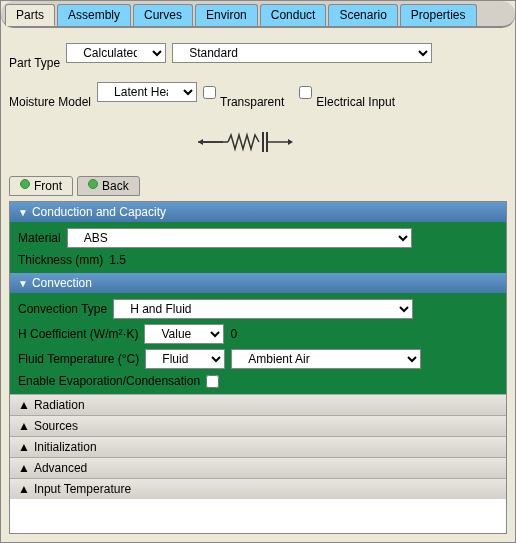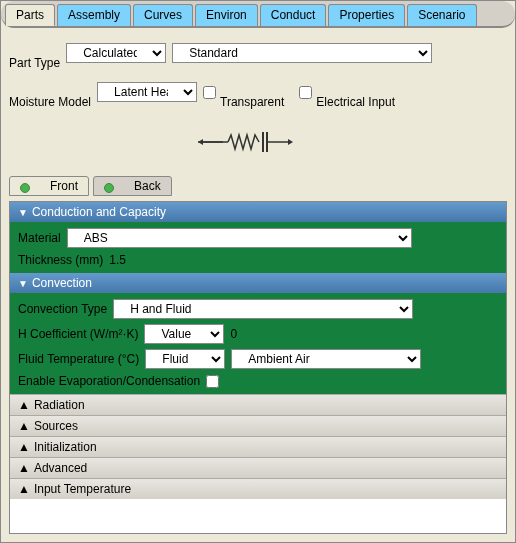--- a/index.html
+++ b/index.html
@@ -96,22 +96,22 @@
     }
 
     
     .front-back-tabs {
       display: flex;
       gap: 4px;
       margin-top: 2px;
     }
     .fb-tab {
       display: flex;
-      align-items: flex-end;
-      gap: 20px;
+      align-items: flex-start;
+      gap: 4px;
       padding: 2px 10px;
       background: #d4d0c8;
       border: 1px solid #888;
       border-radius: 3px 3px 0 0;
       cursor: pointer;
     }
     .fb-tab.active {
       background: #ece9d8;
     }
     .fb-dot {
@@ -201,22 +201,22 @@
 <body>
 
 <div class="main-container">
 
   <div class="tab-bar">
     <div class="tab active">Parts</div>
     <div class="tab">Assembly</div>
     <div class="tab">Curves</div>
     <div class="tab">Environ</div>
     <div class="tab">Conduct</div>
+    <div class="tab">Scenario</div>
     <div class="tab">Properties</div>
-    <div class="tab">Scenario</div>
   </div>
 
   <div class="content">
 
     <div class="form-row">
       <span class="form-label">Part Type</span>
       <select class="select-calculated">
         <option>Calculated</option>
       </select>
       <select class="select-standard">

